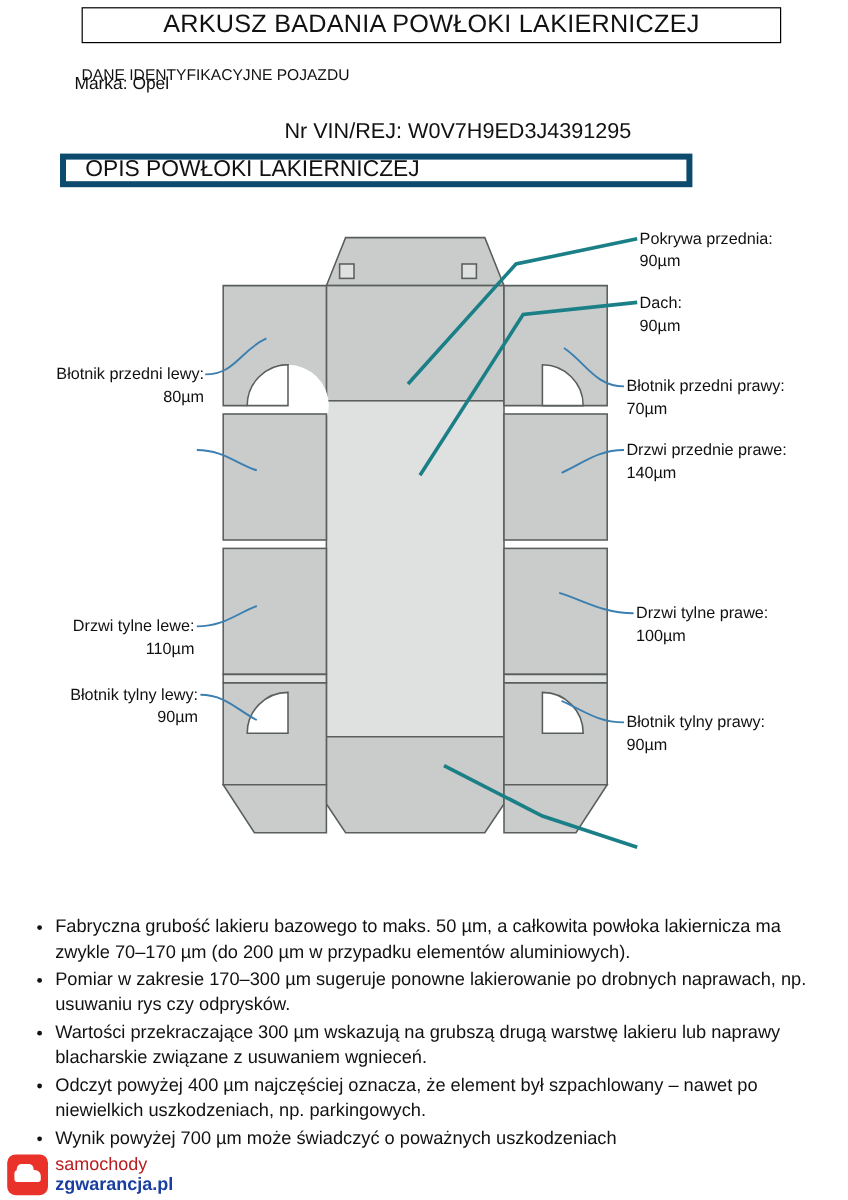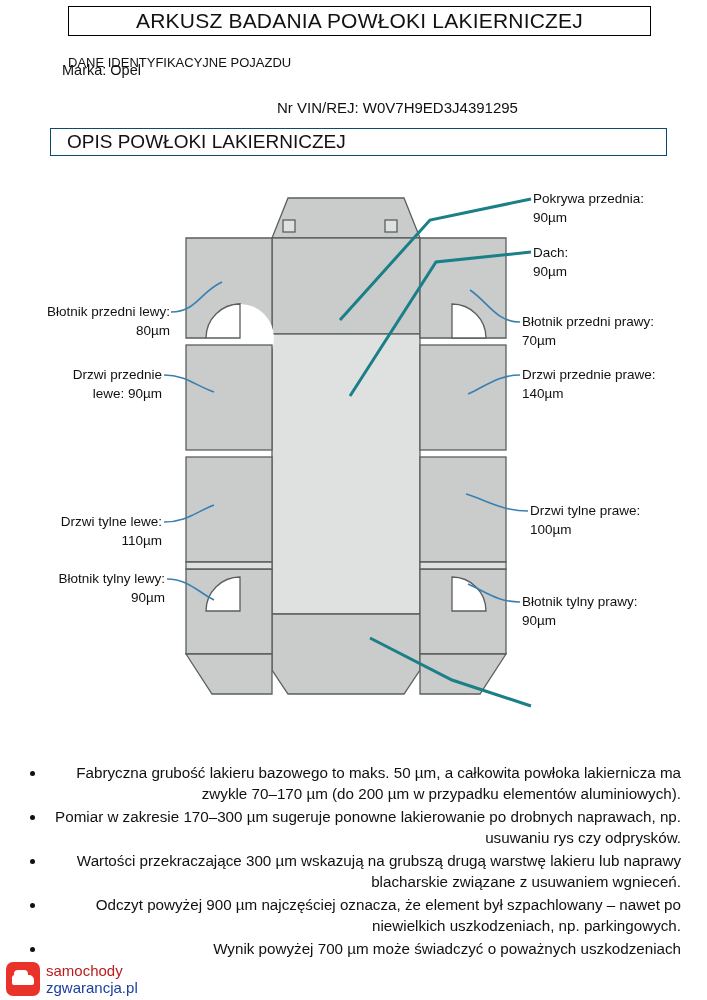--- a/index.html
+++ b/index.html
@@ -29,27 +29,27 @@
     left: 68px; top: 55px;
     font-size: 13px;
   }
   .marka {
     position: absolute; left: 62px; top: 62px; font-size: 14.5px;
   }
   .model {
     position: absolute; left: 239px; top: 62px; font-size: 14.5px;
   }
   .vin {
-    position: absolute; left: 237px; top: 99px; font-size: 15px; margin-left: 40px;
+    position: absolute; left: 237px; top: 99px; font-size: 18px;
   }
   .section-box {
     position: absolute;
     left: 50px; top: 128px;
-    width: 617px; height: 28px;
-    border: 1px solid #0c4a6e;
+    width: 527px; height: 28px;
+    border: 5px solid #0c4a6e;
     display: flex; align-items: center;
   }
   .section-box span {
     font-size: 19px; padding-left: 16px;
   }
 
   
   .diagram {
     position: absolute;
     left: 0; top: 160px;
@@ -72,21 +72,21 @@
     left: 0; top: 762px;
     width: 707px;
     padding: 0 26px 0 0;
   }
   .bullets ul {
     margin: 0; padding-left: 46px;
   }
   .bullets li {
     font-size: 15.2px;
     line-height: 21px;
-    text-align: right;
+    text-align: left;
     margin-bottom: 2px;
   }
 
   
   .watermark {
     position: absolute;
     left: 6px; bottom: 4px;
     display: flex; align-items: center;
     font-size: 15px;
   }
@@ -109,21 +109,21 @@
   .wm-icon::after {
     content: "";
     position: absolute;
     left: 8px; top: 8px;
     width: 14px; height: 7px;
     background: #fff;
     border-radius: 4px 4px 0 0;
   }
   .wm-text { line-height: 17px; }
   .wm-text .l1 { color: #b91c1c; }
-  .wm-text .l2 { color: #1a3fa0; font-weight: normal; }
+  .wm-text .l2 { color: #1a3fa0; font-weight: bold; }
 </style>
 </head>
 <body>
 
 <div class="page">
 
   <div class="title-box">
     <span>ARKUSZ BADANIA POWŁOKI LAKIERNICZEJ</span>
   </div>
 
@@ -193,40 +193,38 @@
     </svg>
 
     <div class="label right" style="left:533px; top:29px;">Pokrywa przednia:
 90µm</div>
     <div class="label right" style="left:533px; top:83px;">Dach:
 90µm</div>
     <div class="label left" style="left:0px;   top:142px; width:170px;">Błotnik przedni lewy:
 80µm</div>
     <div class="label right" style="left:522px; top:152px;">Błotnik przedni prawy:
 70µm</div>
-    <div class="label left" style="left:0px;   top:205px; width:162px;">Drzwi przednie
-lewe: 90µm</div>
     <div class="label right" style="left:522px; top:205px;">Drzwi przednie prawe:
 140µm</div>
     <div class="label left" style="left:0px;   top:352px; width:162px;">Drzwi tylne lewe:
 110µm</div>
     <div class="label right" style="left:530px; top:341px;">Drzwi tylne prawe:
 100µm</div>
     <div class="label left" style="left:0px;   top:409px; width:165px;">Błotnik tylny lewy:
 90µm</div>
     <div class="label right" style="left:522px; top:432px;">Błotnik tylny prawy:
 90µm</div>
   </div>
 
   <div class="bullets">
     <ul>
       <li>Fabryczna grubość lakieru bazowego to maks. 50 µm, a całkowita powłoka lakiernicza ma zwykle 70–170 µm (do 200 µm w przypadku elementów aluminiowych).</li>
       <li>Pomiar w zakresie 170–300 µm sugeruje ponowne lakierowanie po drobnych naprawach, np. usuwaniu rys czy odprysków.</li>
       <li>Wartości przekraczające 300 µm wskazują na grubszą drugą warstwę lakieru lub naprawy blacharskie związane z usuwaniem wgnieceń.</li>
-      <li>Odczyt powyżej 900 µm najczęściej oznacza, że element był szpachlowany – nawet po niewielkich uszkodzeniach, np. parkingowych.</li>
+      <li>Odczyt powyżej 400 µm najczęściej oznacza, że element był szpachlowany – nawet po niewielkich uszkodzeniach, np. parkingowych.</li>
       <li>Wynik powyżej 700 µm może świadczyć o poważnych uszkodzeniach</li>
     </ul>
   </div>
 
   <div class="watermark">
     <div class="wm-icon"></div>
     <div class="wm-text">
       <div class="l1">samochody</div>
       <div class="l2">zgwarancja.pl</div>
     </div>

